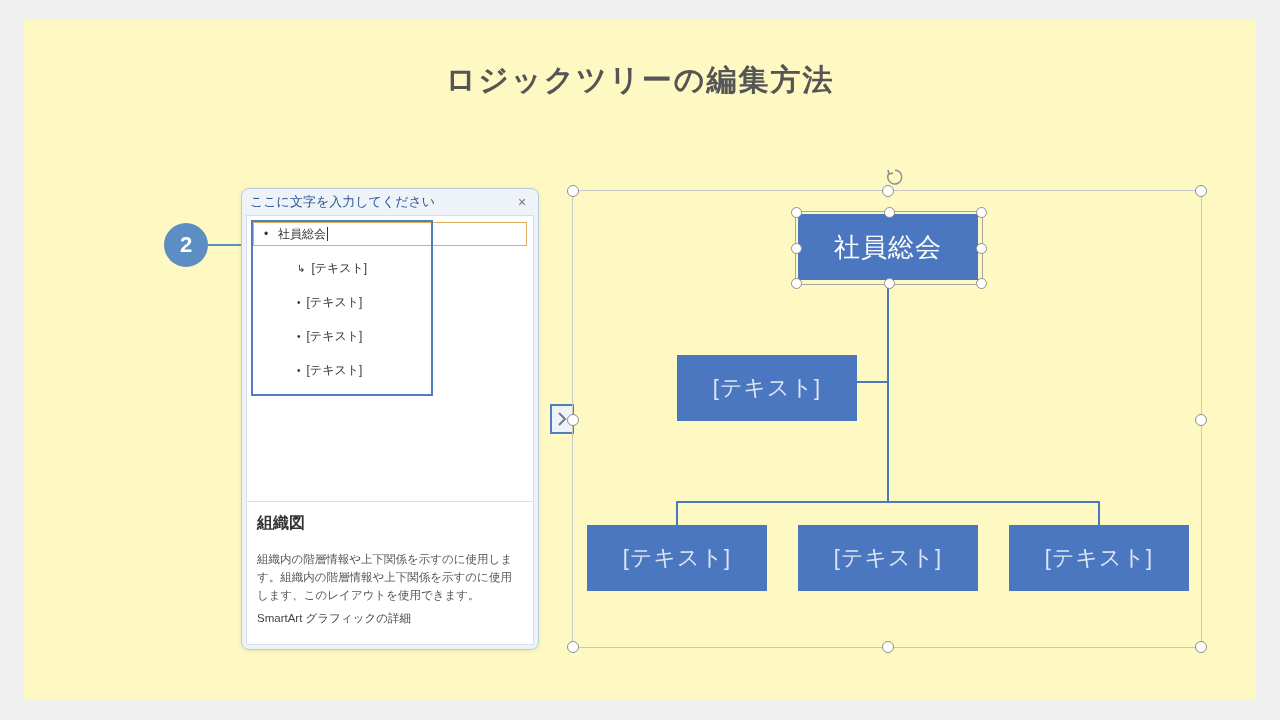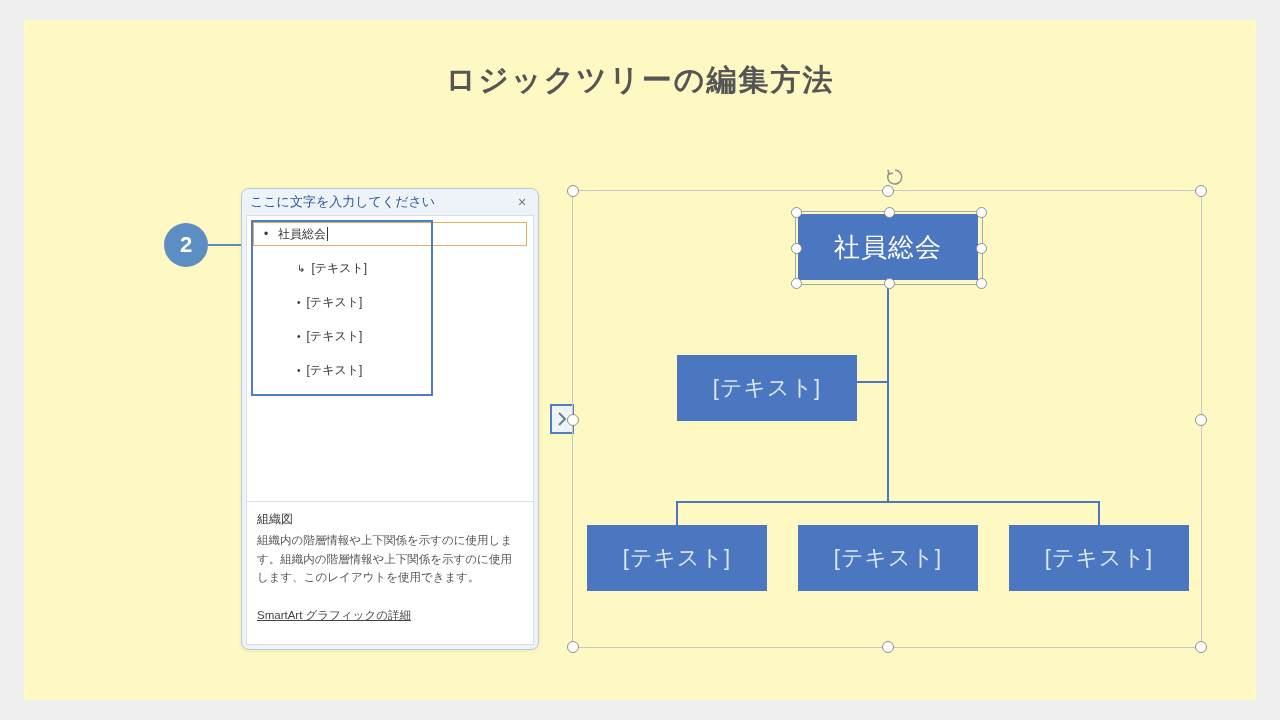--- a/index.html
+++ b/index.html
@@ -12,22 +12,22 @@
 .pane-head{display:flex;align-items:center;justify-content:space-between;padding:4px 8px;font-size:13px;color:#2a5599}
 .pane-close{font-size:14px;color:#777;cursor:default;width:16px;text-align:center}
 .pane-body{background:#fff;margin:0 4px;border:1px solid #d6e0ec;height:290px;position:relative}
 .blue-box{position:absolute;left:4px;top:4px;width:178px;height:172px;border:2.5px solid #4f7dc0;pointer-events:none}
 .edit-row{position:absolute;left:6px;right:6px;top:6px;height:22px;border:1px solid #e0b060;background:#fff;font-size:12px;color:#333;padding-left:24px;display:flex;align-items:center}
 .edit-row .bullet{position:absolute;left:10px}
 .caret{border-right:1px solid #333;height:14px;margin-left:1px;display:inline-block}
 .item{position:absolute;font-size:12px;color:#333;display:flex;align-items:center;gap:6px}
 .item .b{font-size:10px}
 .desc{position:absolute;left:4px;right:4px;bottom:4px;top:312px;background:#fff;border:1px solid #d6e0ec;padding:8px 10px;font-size:11.5px;color:#555;line-height:1.6}
-.desc-title{color:#333;font-weight:400;margin-bottom:2px;font-size:12px}
-.desc-link{text-decoration:underline;color:#444;margin-top:20px;display:inline-block}
+.desc-title{color:#333;font-weight:700;margin-bottom:14px;font-size:16px}
+.desc-link{color:#444;margin-top:4px;display:inline-block}
 .expand-tab{position:absolute;left:526px;top:384px;width:20px;height:26px;border:2px solid #4f7dc0;background:#eef3f8;display:flex;align-items:center;justify-content:center}
 .expand-tab svg{width:10px;height:14px}
 
 
 .canvas{position:absolute;left:548px;top:170px;width:628px;height:456px;border:1px solid #c8c8c8}
 .sel-h{position:absolute;width:10px;height:10px;background:#fff;border:1px solid #8f8f8f;border-radius:50%}
 .rot{position:absolute;left:312px;top:-24px;color:#8f8f8f}
 .node{position:absolute;background:#4a77bf;color:#fff;font-size:22px;display:flex;align-items:center;justify-content:center;letter-spacing:1px}
 .node.placeholder{color:#dbe5f3}
 .root-sel{position:absolute;border:1px solid #a7a7a7}

